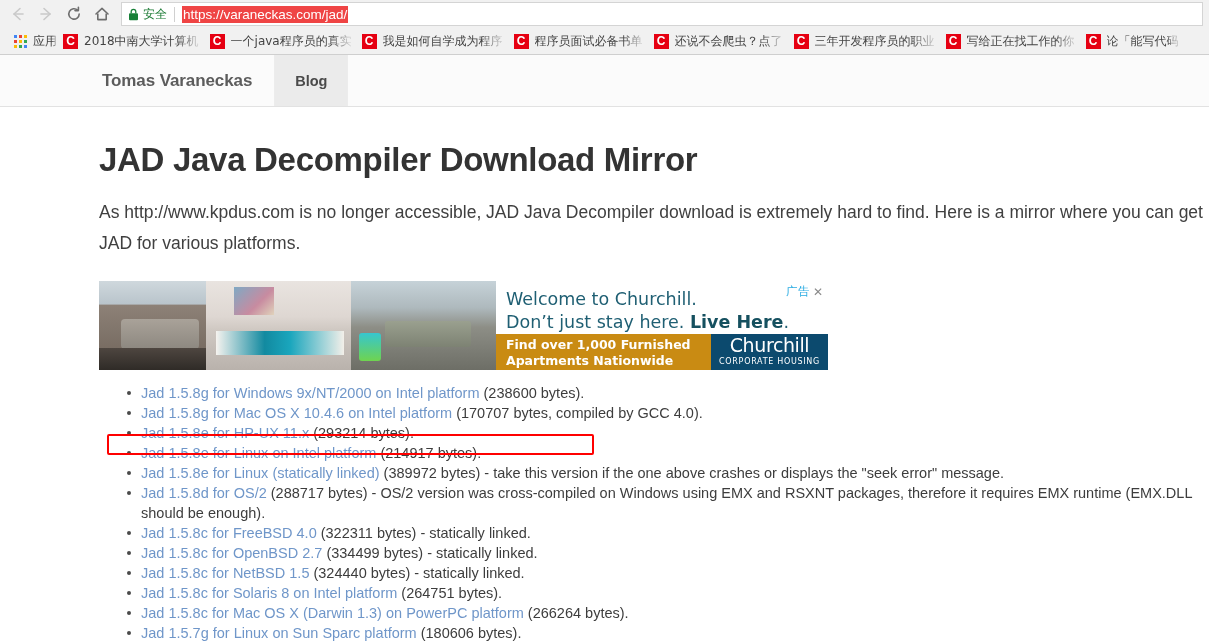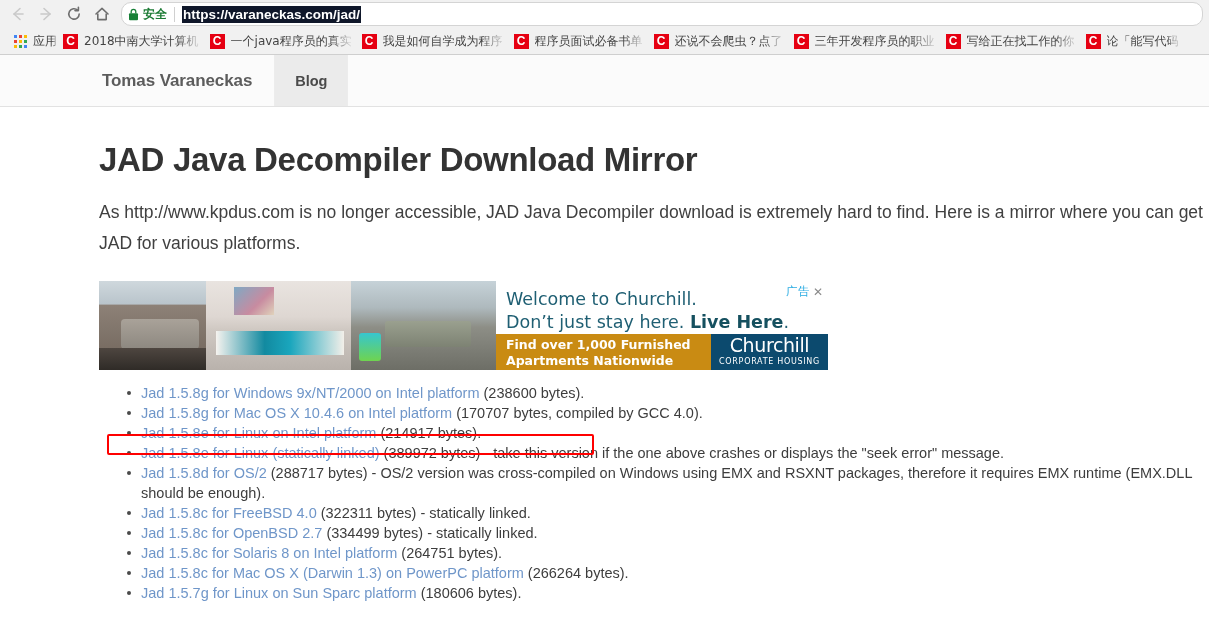--- a/index.html
+++ b/index.html
@@ -27,44 +27,43 @@
     flex: 0 0 auto;
   }
   .nav-btn svg { display: block; }
 
   #omnibox {
     flex: 1 1 auto;
     height: 24px;
     margin: 0 6px 0 5px;
     background: #ffffff;
     border: 1px solid #d4d4d4;
-    border-radius: 10px;
+    border-radius: 0;
     display: flex;
     align-items: center;
     padding: 0 6px;
     overflow: hidden;
-    font-weight: bold;
   }
   #lock-icon { flex: 0 0 auto; display: flex; align-items: center; }
   #secure-label {
     color: #1a7a33;
     font-size: 12px;
     margin-left: 4px;
     white-space: nowrap;
     font-family: "DejaVu Sans", sans-serif;
   }
   #omnibox-sep {
     width: 1px; height: 15px; background: #d0d0d0;
     margin: 0 7px;
     flex: 0 0 auto;
   }
   #url-text {
     font-size: 13.5px;
     color: #ffffff;
-    background: #0f172a;
+    background: #ef4444;
     white-space: nowrap;
     line-height: 17px;
     padding: 0 1px;
   }
 
   #bookmarks-bar {
     height: 27px;
     display: flex;
     align-items: center;
     background: #f1f1f1;
@@ -498,25 +497,27 @@
             <div id="ad-logo-name">Churchill</div>
             <div id="ad-logo-sub">CORPORATE HOUSING</div>
           </div>
         </div>
       </div>
     </div>
 
     <ul id="download-list">
       <li class="nowrap"><a class="dl-link">Jad 1.5.8g for Windows 9x/NT/2000 on Intel platform</a><span class="dl-rest"> (238600 bytes).</span></li>
       <li class="nowrap"><a class="dl-link">Jad 1.5.8g for Mac OS X 10.4.6 on Intel platform</a><span class="dl-rest"> (170707 bytes, compiled by GCC 4.0).</span></li>
+      <li class="nowrap"><a class="dl-link">Jad 1.5.8e for HP-UX 11.x</a><span class="dl-rest"> (293214 bytes).</span></li>
       <li class="nowrap"><a class="dl-link">Jad 1.5.8e for Linux on Intel platform</a><span class="dl-rest"> (214917 bytes).</span></li>
       <li class="nowrap"><a class="dl-link">Jad 1.5.8e for Linux (statically linked)</a><span class="dl-rest"> (389972 bytes) - take this version if the one above crashes or displays the "seek error" message.</span></li>
       <li><a class="dl-link">Jad 1.5.8d for OS/2</a><span class="dl-rest"> (288717 bytes) - OS/2 version was cross-compiled on Windows using EMX and RSXNT packages, therefore it requires EMX runtime (EMX.DLL should be enough).</span></li>
       <li class="nowrap"><a class="dl-link">Jad 1.5.8c for FreeBSD 4.0</a><span class="dl-rest"> (322311 bytes) - statically linked.</span></li>
       <li class="nowrap"><a class="dl-link">Jad 1.5.8c for OpenBSD 2.7</a><span class="dl-rest"> (334499 bytes) - statically linked.</span></li>
+      <li class="nowrap"><a class="dl-link">Jad 1.5.8c for NetBSD 1.5</a><span class="dl-rest"> (324440 bytes) - statically linked.</span></li>
       <li class="nowrap"><a class="dl-link">Jad 1.5.8c for Solaris 8 on Intel platform</a><span class="dl-rest"> (264751 bytes).</span></li>
       <li class="nowrap"><a class="dl-link">Jad 1.5.8c for Mac OS X (Darwin 1.3) on PowerPC platform</a><span class="dl-rest"> (266264 bytes).</span></li>
       <li class="nowrap"><a class="dl-link">Jad 1.5.7g for Linux on Sun Sparc platform</a><span class="dl-rest"> (180606 bytes).</span></li>
     </ul>
   </div>
 
   <div id="highlight-box"></div>
 
 </div>
 

